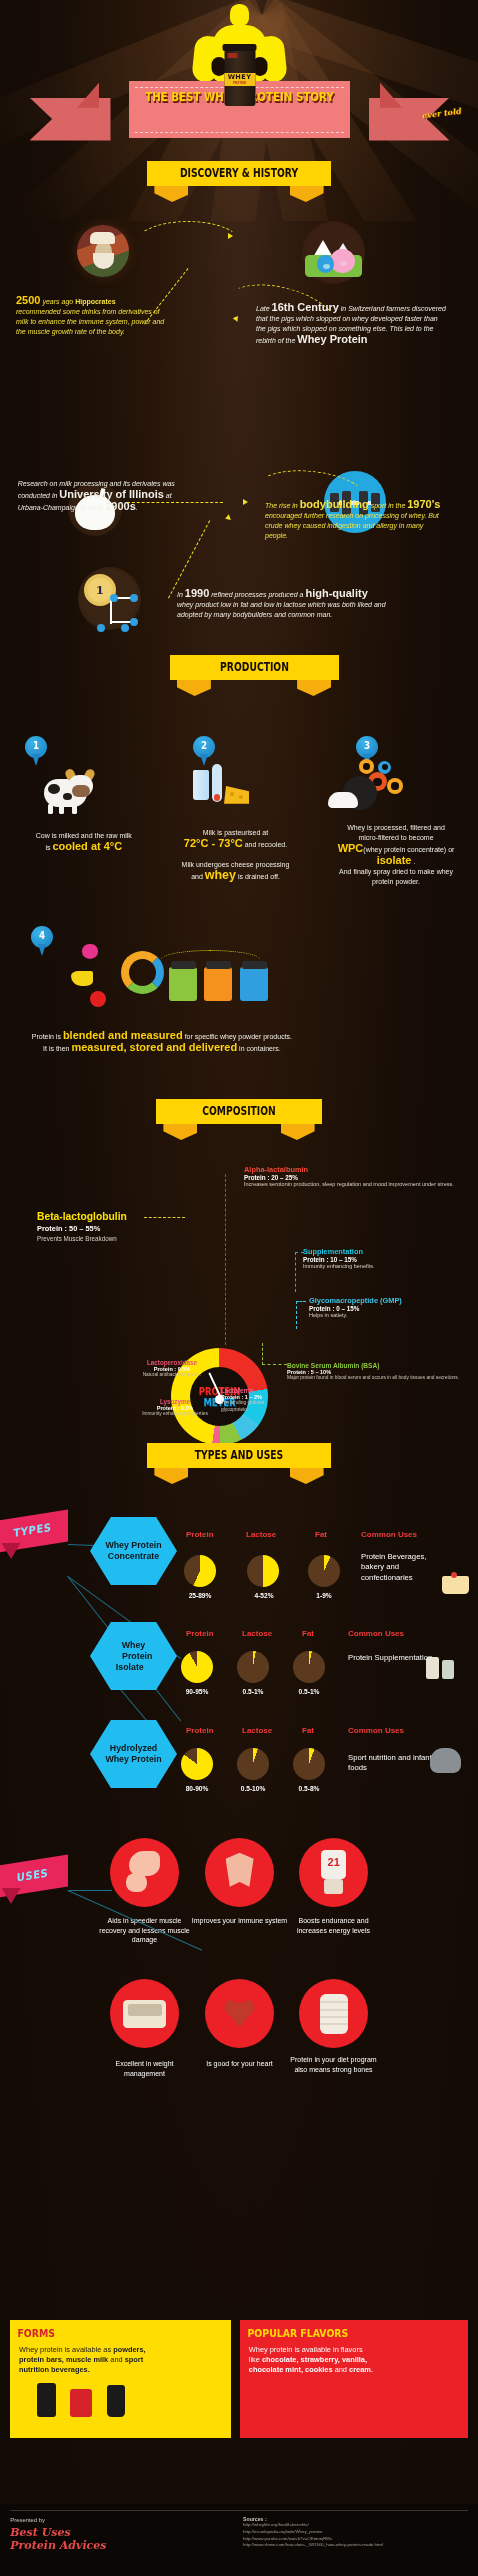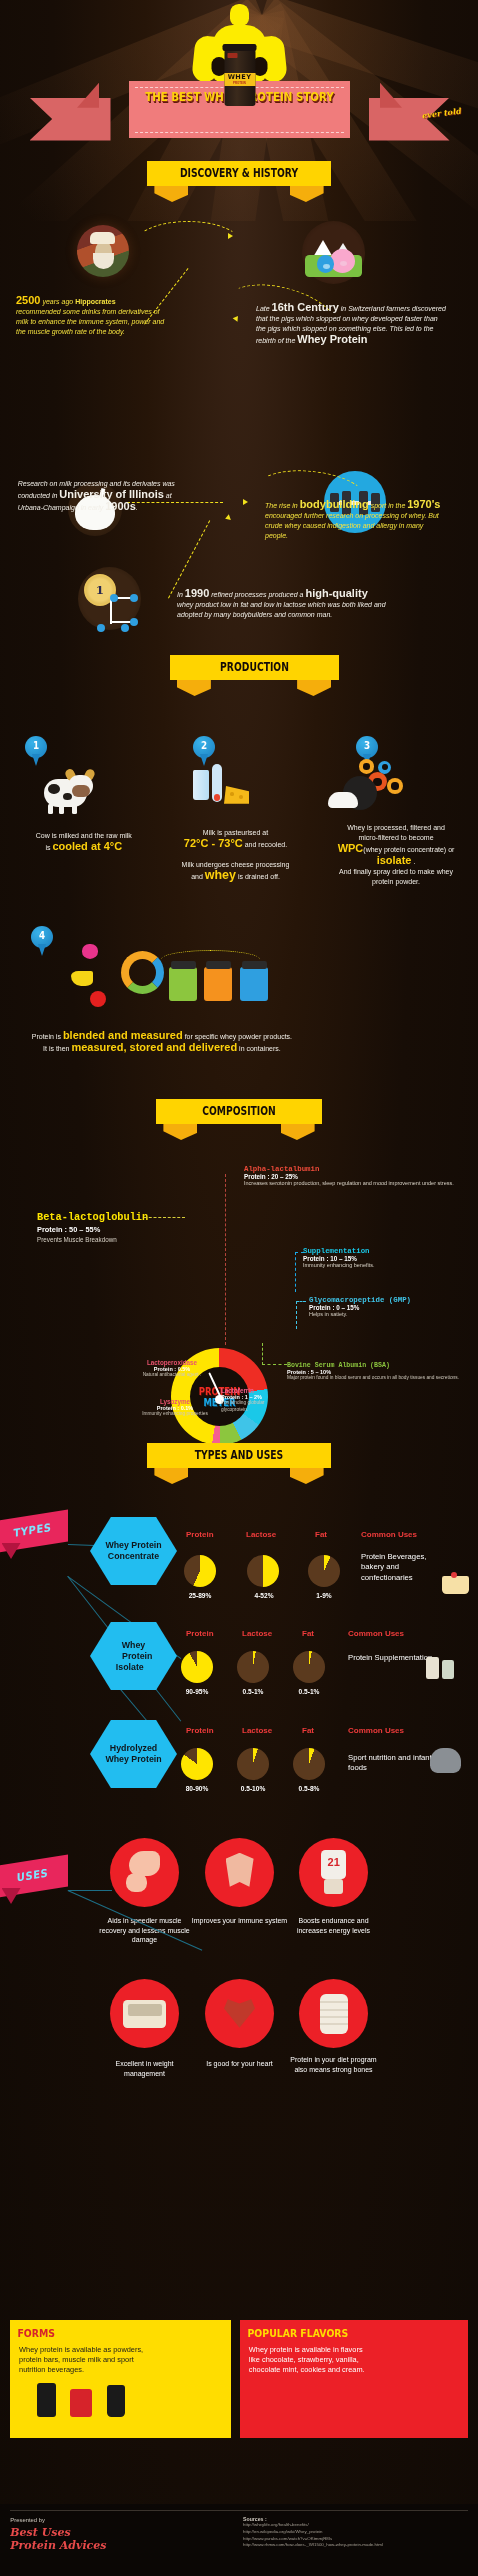--- a/index.html
+++ b/index.html
@@ -191,21 +191,21 @@
   .pm-text { position:absolute; inset:0; display:flex; flex-direction:column; justify-content:center;
              align-items:center; font-family:"DejaVu Sans", sans-serif; font-weight:bold; font-size:9.6px;
              letter-spacing:0; transform:scaleX(.88); }
   .pm-text .p1 { color:#ee2d24; text-shadow:0.7px 0.7px 0 #5a0c07; }
   .pm-text .p2 { color:#1aa9e8; text-shadow:0.7px 0.7px 0 #0b4664; }
   .needle { position:absolute; left:50%; top:22px; width:2.2px; height:28px; background:#fff;
             transform-origin: 50% 100%; transform: rotate(-25deg); border-radius:1.5px; }
   .needle-hub { position:absolute; left:50%; top:47px; margin-left:-4.4px; width:8.8px; height:8.8px;
                 border-radius:50%; background:#fff; }
 
-  .lbl-title { font-family:Liberation Mono, monospace; font-weight:bold; font-size:7.4px; }
+  .lbl-title { font-family:Liberation Sans, sans-serif; font-weight:bold; font-size:7.4px; }
   .lbl-pct   { font-family:"Liberation Sans", sans-serif; font-weight:bold; font-size:6.3px; color:#fff; }
   .lbl-desc  { font-family:"Liberation Sans", sans-serif; font-size:5.5px; color:#d8d2c6; line-height:7.7px; }
   .lbl-sm-title{ font-size:6.3px; font-weight:bold;}
   .lbl-sm-pct{ font-size:5.5px; font-weight:bold; color:#fff;}
   .lbl-sm-desc{ font-size:4.8px; color:#cdc7bb; line-height:6.6px;}
 
   
   .tag { position:absolute; width:71px; height:44px; }
   .tag .body { position:absolute; left:0; top:4.4px; width:71px; height:32px; background:#e8265c;
                transform: skewY(-9deg); }
@@ -237,21 +237,21 @@
   .panel { position:absolute; top:2320px; height:118px; }
   .panel.left  { left:10.3px;  width:221px; background:#ffdd00; }
   .panel.right { left:240px; width:228px; background:#ec2027; }
   .panel h3 { font-family:"DejaVu Sans", sans-serif; font-weight:bold; font-size:11px;
               padding:7.4px 8.8px 2.9px; transform:scaleX(.85); transform-origin:left; }
   .panel.left h3 { color:#d6232a; }
   .panel.right h3 { color:#ffdd00; }
   .panel p { padding:1.5px 8.8px; font-size:7.4px; line-height:10.3px; }
   .panel.left p { color:#1b1b1b; }
   .panel.right p { color:#fff; }
-  .panel b { font-weight:normal; }
+  .panel b { font-weight:bold; }
 
   .footer { position:absolute; left:0; top:2504px; width:479px; height:72px; background:#0b0705; }
   .fdiv { position:absolute; left:10.3px; top:5.9px; width:458px; height:0.7px; background:#3a332c; }
   .pby { position:absolute; left:10.3px; top:13.3px; font-size:5.9px; color:#cfc9bf; }
   .brand { position:absolute; left:10.3px; top:22px; font-family:"DejaVu Serif", serif; font-style:italic;
            font-weight:bold; font-size:11px; color:#e64a4a; line-height:13.3px; }
   .srcs { position:absolute; left:243px; top:11.8px; font-size:4.4px; color:#a59e93; line-height:6.6px; }
   .srcs .h { font-weight:bold; color:#cfc9bf; font-size:5.2px; }
 
   .dashline { position:absolute; border-top:1.5px dashed #f2e11c; height:0; }

